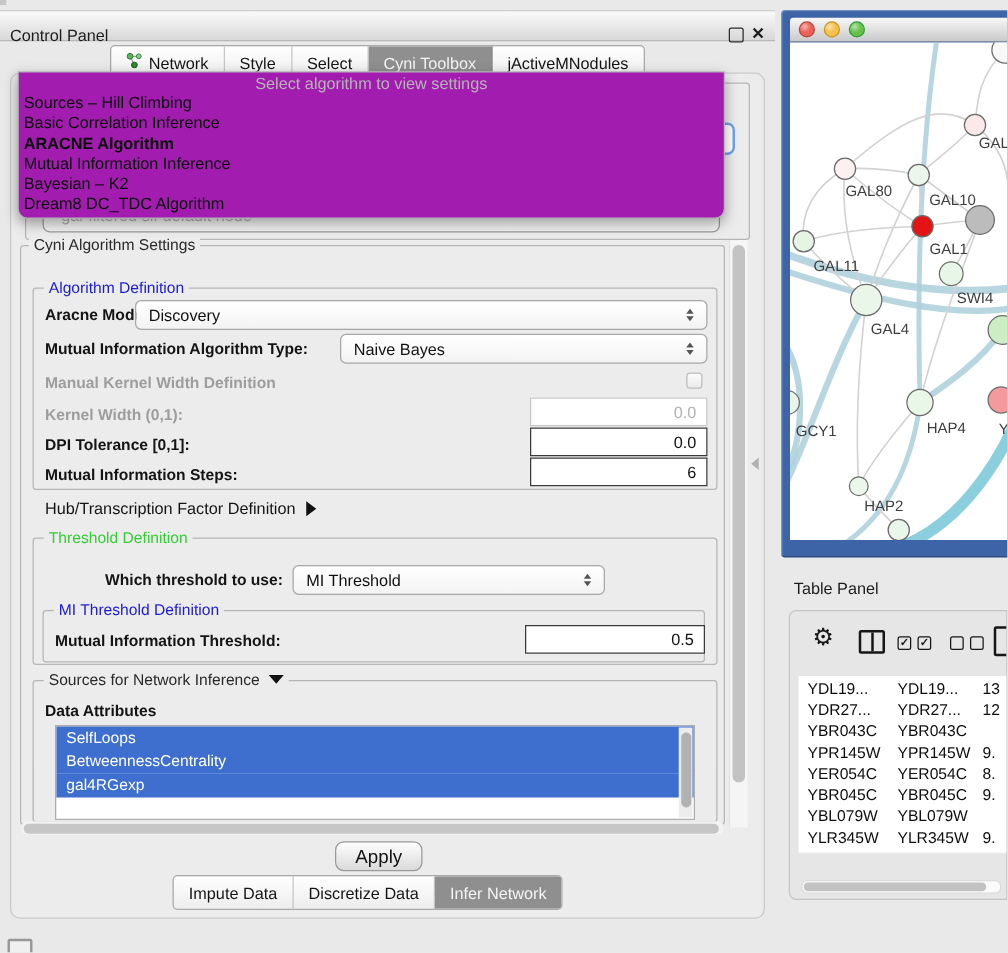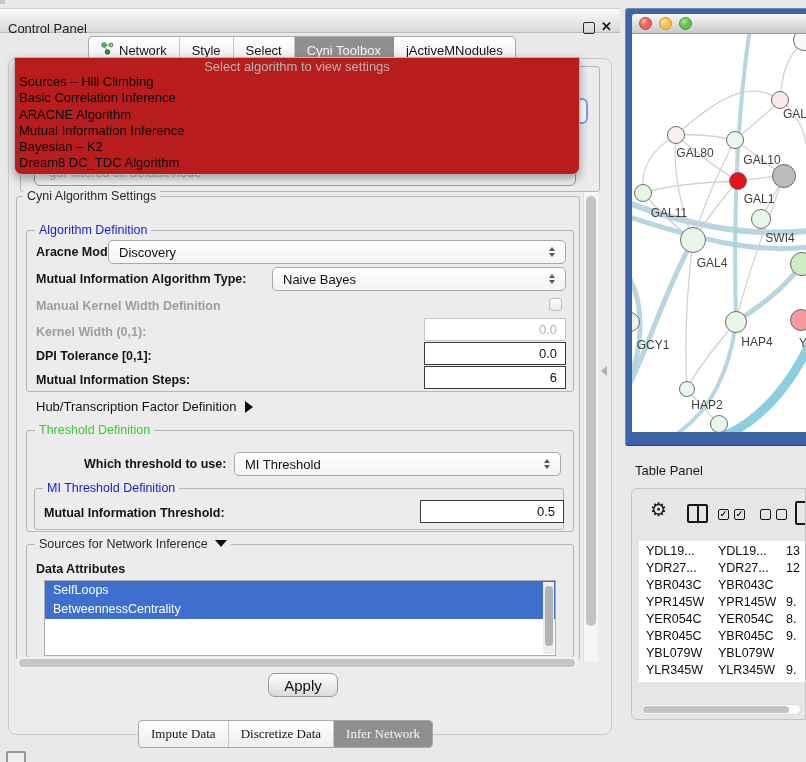--- a/index.html
+++ b/index.html
@@ -15,21 +15,21 @@
   #cp-close{left:601px;top:10px;font-size:13px;font-weight:bold;color:#1c1c1c;}
   #corner-mark{left:0;top:0;width:5px;height:4px;background:#c6c6c6;}
 
   
   .tabbar{display:flex;align-items:stretch;height:28px;background:linear-gradient(#ffffff,#ededed);
     border:1px solid #a9a9a9;border-radius:4px;font-size:13px;overflow:hidden;box-sizing:border-box;}
   .tab{display:flex;align-items:center;gap:5px;padding:0 12px;border-right:1px solid #c6c6c6;color:#141414;cursor:default;}
   .tab:last-child{border-right:none;}
   .tab.selected{background:#8f8f8f;color:#f4f4f4;border-right-color:#8f8f8f;}
   #top-tabbar{left:88px;top:36px;}
-  #bottom-tabbar{left:138px;top:720px;font-family:Liberation Serif, serif;}
+  #bottom-tabbar{left:138px;top:700px;}
 
   
   #outer-panel{left:8px;top:58px;width:604px;height:677px;background:#ececec;
     border:1px solid #c9c9c9;border-radius:8px;box-sizing:border-box;}
 
   
   .group{border:1px solid #b5b5b5;border-radius:3px;}
   .legend{position:absolute;top:-8px;left:8px;background:#ececec;padding:0 4px;font-size:12.5px;color:#2a2a2a;white-space:nowrap;}
   .legend.blue{color:var(--lblblue);}
   .legend.green{color:var(--lblgreen);}
@@ -62,25 +62,25 @@
   
   #cp-vsb{left:583px;top:192px;width:15px;height:470px;background:#f5f5f5;border-left:1px solid #e0e0e0;box-sizing:border-box;}
   #cp-vsb-thumb{left:585.5px;top:196px;width:10px;height:430px;background:#c3c3c3;border-radius:5px;}
   #cp-hsb{left:17px;top:657px;width:562px;height:11px;background:#f2f2f2;border-radius:5px;}
   #cp-hsb-thumb{left:19px;top:658.5px;width:556px;height:8px;background:#c6c6c6;border-radius:4px;}
 
   #apply-btn{left:268px;top:673px;width:70px;height:24px;background:linear-gradient(#fefefe,#dadada);
     border:1px solid #9a9a9a;border-radius:7px;font-size:15px;color:#111;font-family:"Liberation Sans",sans-serif;}
 
   
-  #algo-dropdown{left:14px;top:57px;width:566px;height:118px;background:#b91c1c;border:1px solid #b5b5b5;
+  #algo-dropdown{left:14px;top:57px;width:566px;height:118px;background:#a21caf;border:1px solid #b5b5b5;
     border-radius:0 0 8px 8px;box-shadow:0 4px 10px rgba(0,0,0,0.35);z-index:50;box-sizing:border-box;padding-top:1px;}
   #dd-placeholder{text-align:center;color:#b5b5b5;font-size:13px;height:15px;line-height:15px;}
   .dd-item{font-size:13px;color:#0a0a0a;height:16.3px;line-height:16.3px;padding-left:4px;white-space:nowrap;}
-  .dd-item.bold{font-weight:normal;}
+  .dd-item.bold{font-weight:bold;}
 
   
   #inference-group{left:20px;top:66px;width:578px;height:124px;}
   #focus-combo{left:38px;top:98px;width:550px;height:26px;background:#fff;border:2px solid #6ea3e8;border-radius:6px;box-sizing:border-box;}
   #bg-combo{left:34px;top:160px;width:542px;height:26px;background:linear-gradient(#ffffff,#f2f2f2);
     border:1px solid #9a9a9a;border-radius:6px;box-sizing:border-box;font-size:13px;color:#b2b2b2;line-height:24px;padding-left:14px;}
 
   
   #splitter-handle{left:601px;top:366px;width:0;height:0;border-top:5px solid transparent;border-bottom:5px solid transparent;border-right:6px solid #b0b0b0;}
 
@@ -203,21 +203,21 @@
   <div class="abs numfield" style="left:424px;top:366px;width:142px;">6</div>
 
   <div class="abs lbl plain" style="left:36px;top:399px;">
     <span>Hub/Transcription Factor Definition</span><span class="play-tri"></span>
   </div>
 
   <div class="abs group" style="left:26px;top:430px;width:546px;height:100px;">
     <span class="legend green">Threshold Definition</span>
   </div>
   <div class="abs lbl" style="left:84px;top:457px;">Which threshold to use:</div>
-  <div class="abs combo" style="left:234px;top:452px;width:327px;">
+  <div class="abs combo" style="left:234px;top:452px;width:250px;">
     <span>MI Threshold</span>
     <span class="arrows">
         <span class="tri-up"></span>
         <span class="tri-dn"></span>
       </span>
   </div>
   <div class="abs group" style="left:34px;top:488px;width:528px;height:40px;">
     <span class="legend blue">MI Threshold Definition</span>
   </div>
   <div class="abs lbl" style="left:44px;top:506px;">Mutual Information Threshold:</div>
@@ -226,20 +226,21 @@
   <div class="abs group" style="left:26px;top:544px;width:546px;height:112px;">
     <span class="legend">
       <span>Sources for Network Inference</span><span class="down-tri"></span>
     </span>
   </div>
   <div class="abs lbl" style="left:36px;top:562px;">Data Attributes</div>
   <div class="abs" id="attr-list">
 
   <div class="attr-item">SelfLoops</div>
       <div class="attr-item">BetweennessCentrality</div>
+      <div class="attr-item">gal4RGexp</div>
       <div id="attr-vsb">
         <div id="attr-vsb-thumb"></div>
       </div>
     </div>
 
   <div class="abs" id="cp-vsb"></div>
   <div class="abs" id="cp-vsb-thumb"></div>
   <div class="abs" id="cp-hsb"></div>
   <div class="abs" id="cp-hsb-thumb"></div>
 

